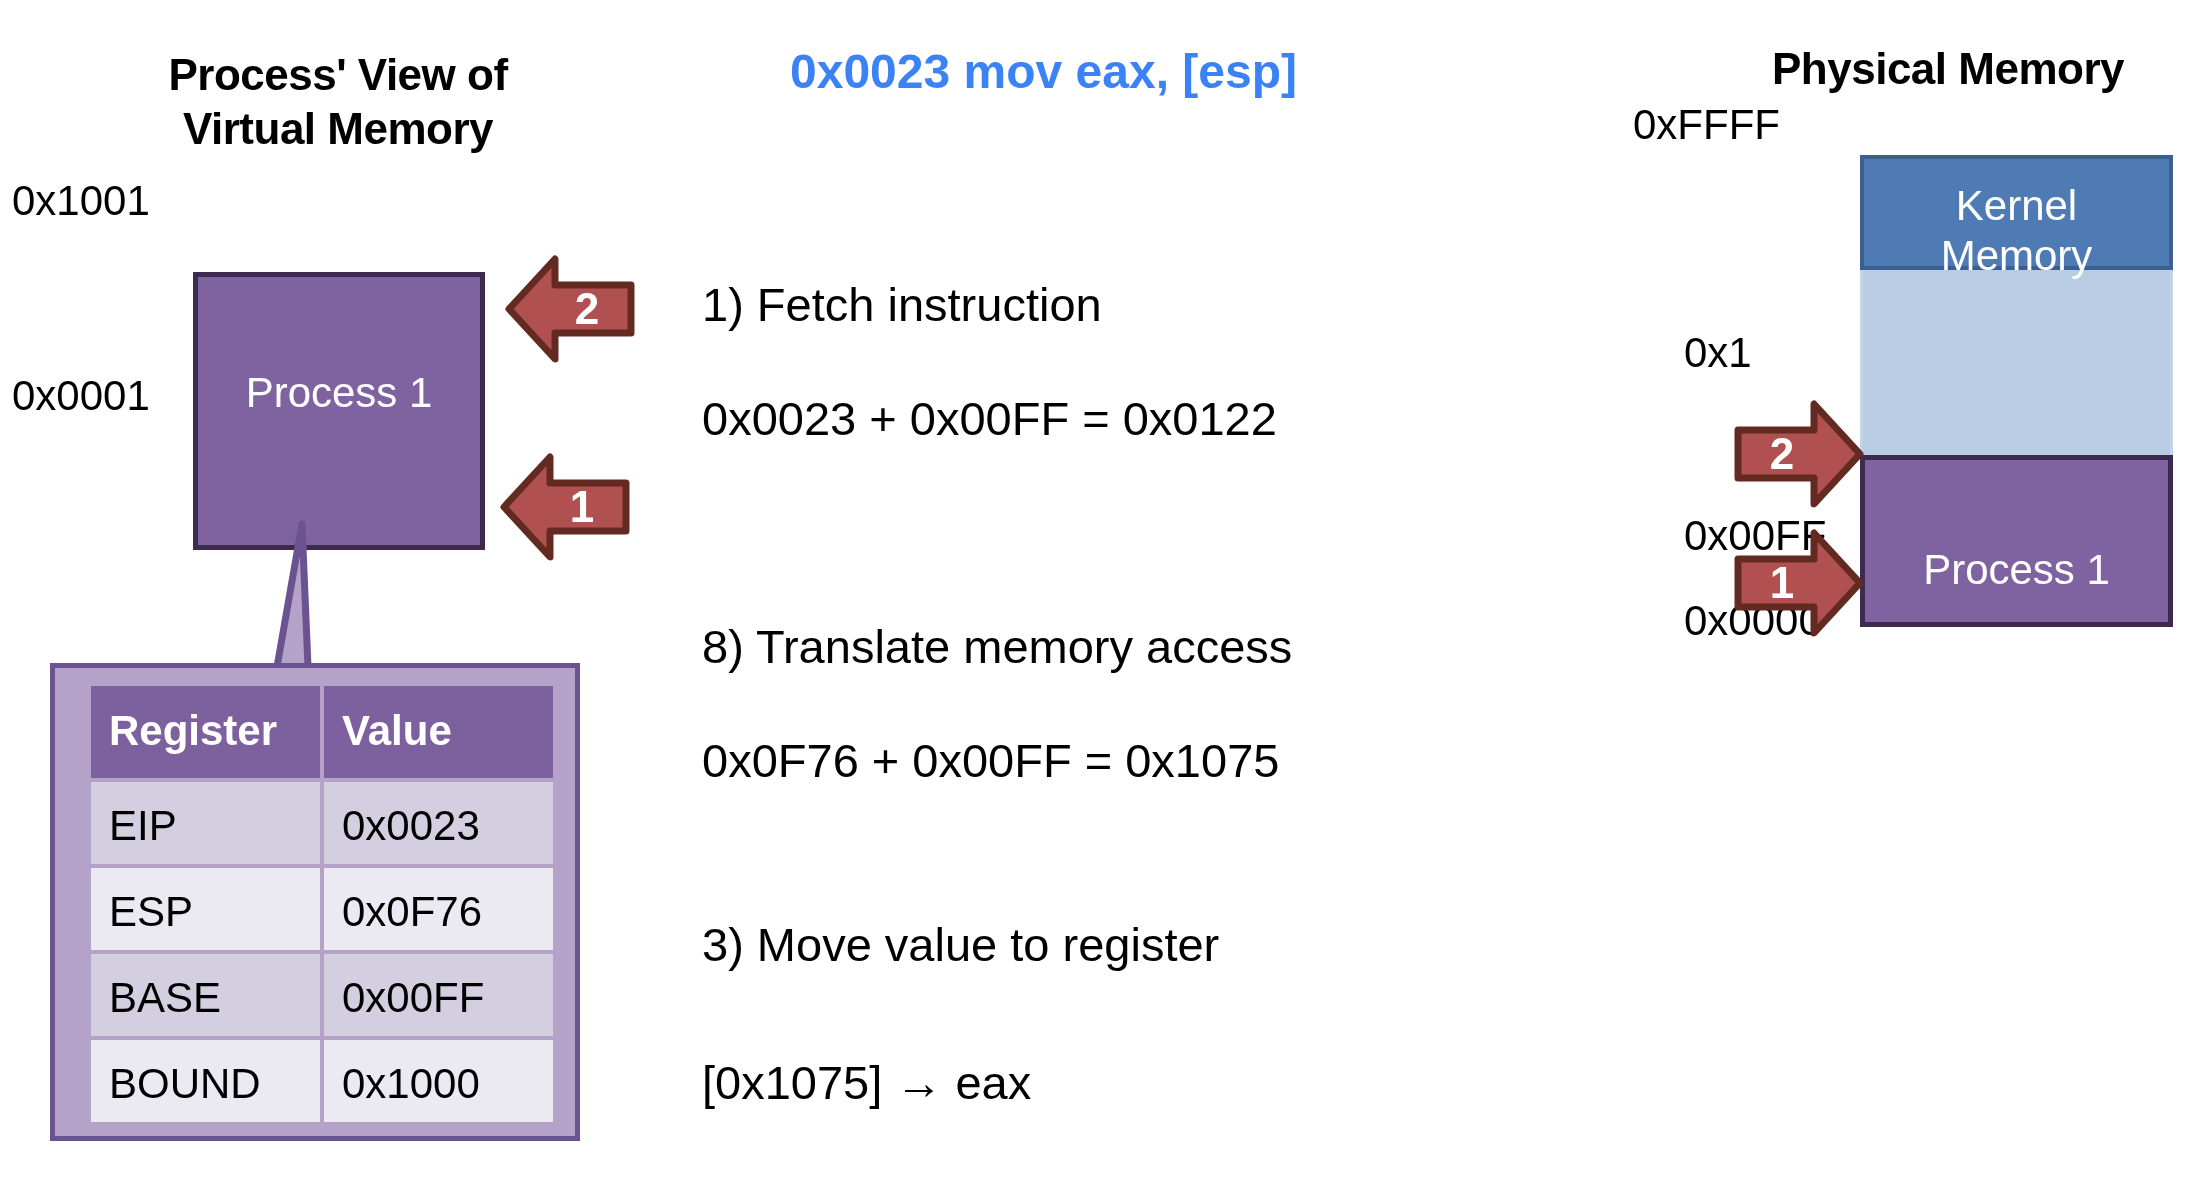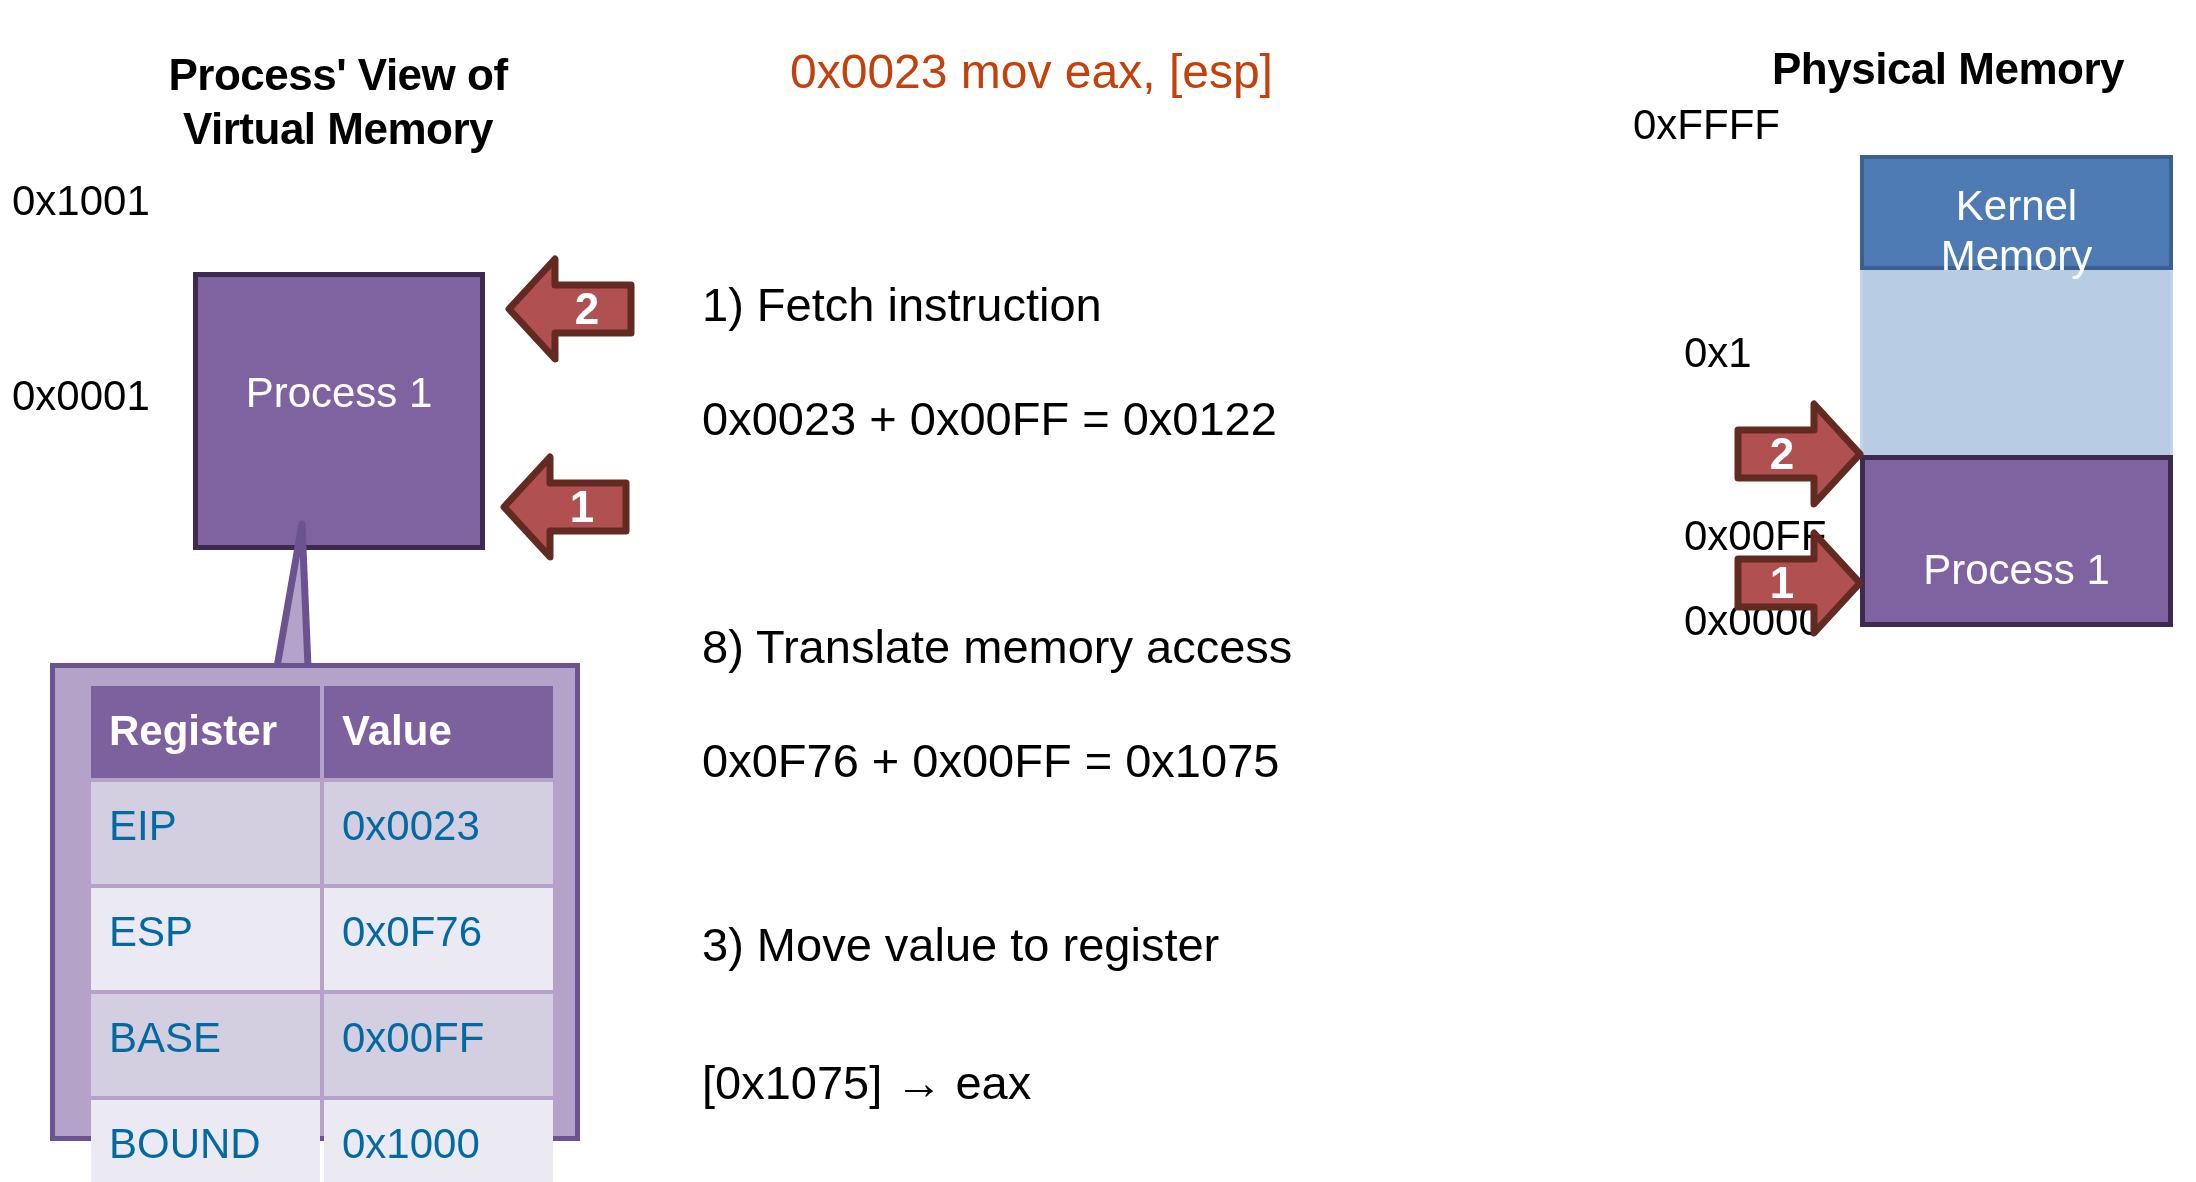--- a/index.html
+++ b/index.html
@@ -39,24 +39,24 @@
     white-space: nowrap;
   }
   .steptitle {
     position: absolute;
     font-size: 47px;
     line-height: 56px;
     white-space: nowrap;
   }
   .instr {
     position: absolute;
-    font-weight: normal;
+    font-weight: bold;
     font-size: 48px;
     line-height: 56px;
-    color: #c2410c;
+    color: #3b82f6;
     white-space: nowrap;
   }
 
   
   #vm-box {
     position: absolute;
     left: 193px;
     top: 272px;
     width: 292px;
     height: 278px;
@@ -105,23 +105,23 @@
     background: #7c619e;
     color: #ffffff;
     font-size: 42px;
     font-weight: bold;
     text-align: left;
     padding: 8px 0 10px 18px;
     height: 74px;
   }
   table.regtable td {
     font-size: 42px;
-    color: #0369a1;
+    color: #000000;
     text-align: left;
-    padding: 6px 0 20px 18px;
+    padding: 6px 0 0 18px;
     height: 76px;
   }
   table.regtable tr.odd td { background: #d3cee0; }
   table.regtable tr.even td { background: #ebe9f1; }
 
   
   #pm-col {
     position: absolute;
     left: 1860px;
     top: 155px;

